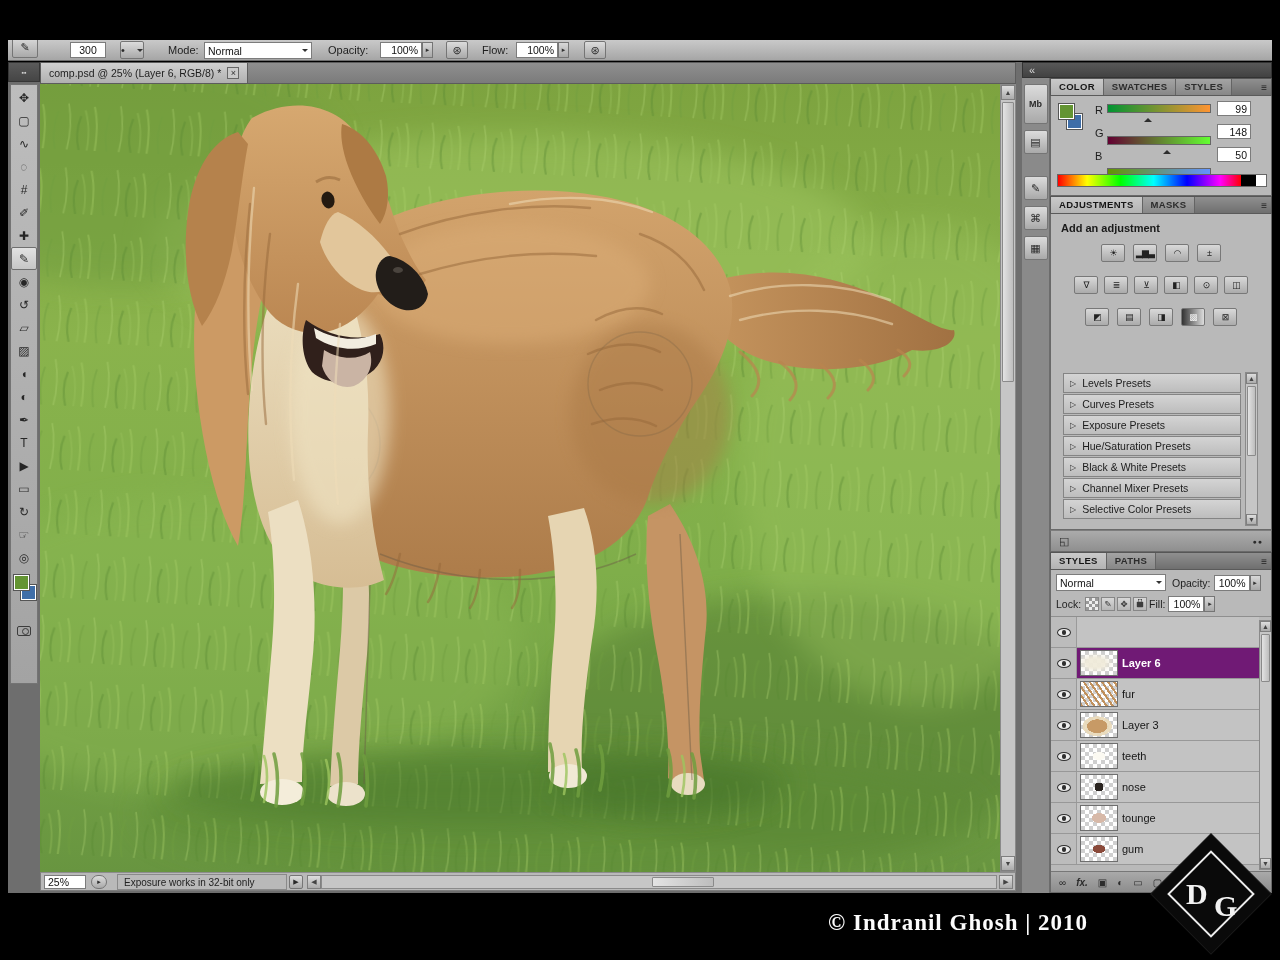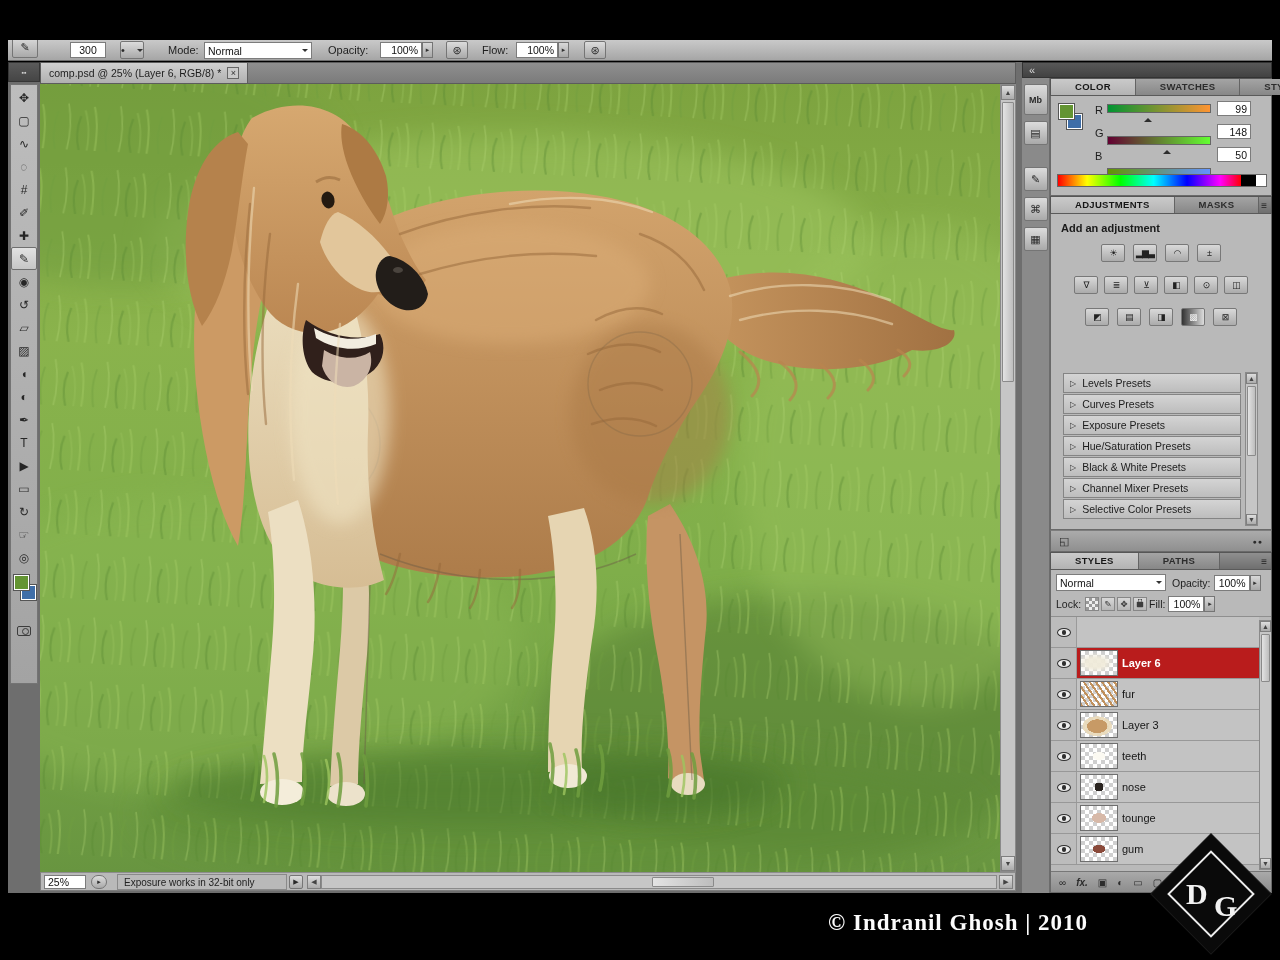--- a/index.html
+++ b/index.html
@@ -11,34 +11,34 @@
 .btn{background:linear-gradient(#dcdcdc,#a9a9a9);border:1px solid #757575;border-radius:2px;
   display:flex;align-items:center;justify-content:center;font-size:11px;color:#2a2a2a}
 .field{background:#fff;border:1px solid #7c7c7c;font-size:10.5px;color:#111;
   display:flex;align-items:center;padding:0 3px;white-space:nowrap}
 .caret{width:0;height:0;border:3.5px solid transparent;border-top-color:#333;margin-left:auto;margin-top:3px}
 .spin{width:11px;font-size:7px;color:#333;background:linear-gradient(#d8d8d8,#a8a8a8);
   border:1px solid #757575;display:flex;align-items:center;justify-content:center}
 
 .tabstrip{display:flex;align-items:stretch;background:linear-gradient(#8f8f8f,#6f6f6f);
   border:1px solid #565656;border-bottom:1px solid #5a5a5a;height:18px}
-.tab{padding:2px 24px 0;font-size:9.5px;font-weight:bold;letter-spacing:.3px;color:#2c2c2c;
+.tab{padding:2px 8px 0;font-size:9.5px;font-weight:bold;letter-spacing:.3px;color:#2c2c2c;
   background:linear-gradient(#a4a4a4,#878787);border-right:1px solid #646464}
 .tab.active{background:linear-gradient(#cacaca,#b3b3b3);color:#161616}
 .pmenu{margin-left:auto;margin-right:4px;font-size:10px;color:#222;align-self:center}
 .panelbody{background:#b9b9b9;border:1px solid #6a6a6a;border-top:none}
 
 .tool{width:26px;height:23px;display:flex;align-items:center;justify-content:center;
   font-size:12px;color:#262626}
 .tool.selected{background:linear-gradient(#e2e2e2,#c6c6c6);border:1px solid #6f6f6f;border-radius:2px}
 
 .lrow{display:flex;height:31px;border-bottom:1px solid #989898;background:#c3c3c3}
 .eyecell{width:26px;border-right:1px solid #9a9a9a;display:flex;align-items:center;justify-content:center;background:#bcbcbc}
 .rowbody{flex:1;display:flex;align-items:center;padding-right:6px;min-width:0}
-.rowbody.sel{background:#b91c1c}
+.rowbody.sel{background:#701a75}
 .rowbody.sel .lname{color:#fff;font-weight:bold}
 .lname{font-size:11px;color:#161616;margin-left:4px}
 .eye{width:14px;height:9px;background:#ececec;border:1px solid #2f2f2f;border-radius:50%;position:relative}
 .eye:after{content:"";position:absolute;left:4px;top:1.5px;width:4.5px;height:4.5px;background:#2f2f2f;border-radius:50%}
 .padlock{width:8px;height:7px;background:#3d3d3d;border-radius:1px;position:relative;display:inline-block}
 .padlock:before{content:"";position:absolute;left:1px;top:-4px;width:4px;height:4px;
   border:1.5px solid #3d3d3d;border-bottom:0;border-radius:3px 3px 0 0}
 .checkerbg{background-image:linear-gradient(45deg,#cfcfcf 25%,transparent 25%,transparent 75%,#cfcfcf 75%),
   linear-gradient(45deg,#cfcfcf 25%,transparent 25%,transparent 75%,#cfcfcf 75%);
   background-size:8px 8px;background-position:0 0,4px 4px;background-color:#fff}
@@ -344,21 +344,21 @@
     <div class="ab sb-btn" style="left:958px;top:2px;width:14px;height:14px">
         <span>▶</span>
       </div>
   </div>
 
   <div class="ab" style="left:1022px;top:62px;width:250px;height:16px;background:linear-gradient(#585858,#424242);border:1px solid #333;display:flex;align-items:center">
     <span style="color:#d8d8d8;font-size:11px;margin-left:6px;line-height:1">«</span>
   </div>
 
   <div class="ab" style="left:1022px;top:78px;width:28px;height:815px;background:#8a8a8a;border-right:1px solid #6c6c6c">
-    <div class="btn" style="width:24px;height:31px;margin:6px auto 0;font-size:9px;font-weight:bold">
+    <div class="btn" style="width:24px;height:40px;margin:6px auto 0;font-size:9px;font-weight:bold">
         <span>Mb</span>
       </div>
     <div class="btn" style="width:24px;height:24px;margin:6px auto 0">
         <span>▤</span>
       </div>
     <div class="btn" style="width:24px;height:24px;margin:22px auto 0">
         <span>✎</span>
       </div>
     <div class="btn" style="width:24px;height:24px;margin:6px auto 0">
         <span>⌘</span>

